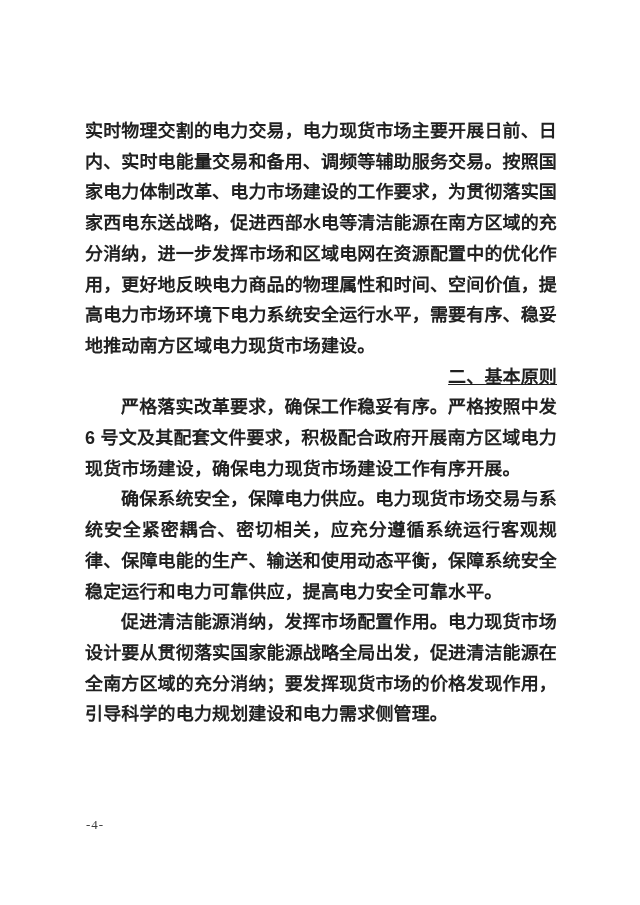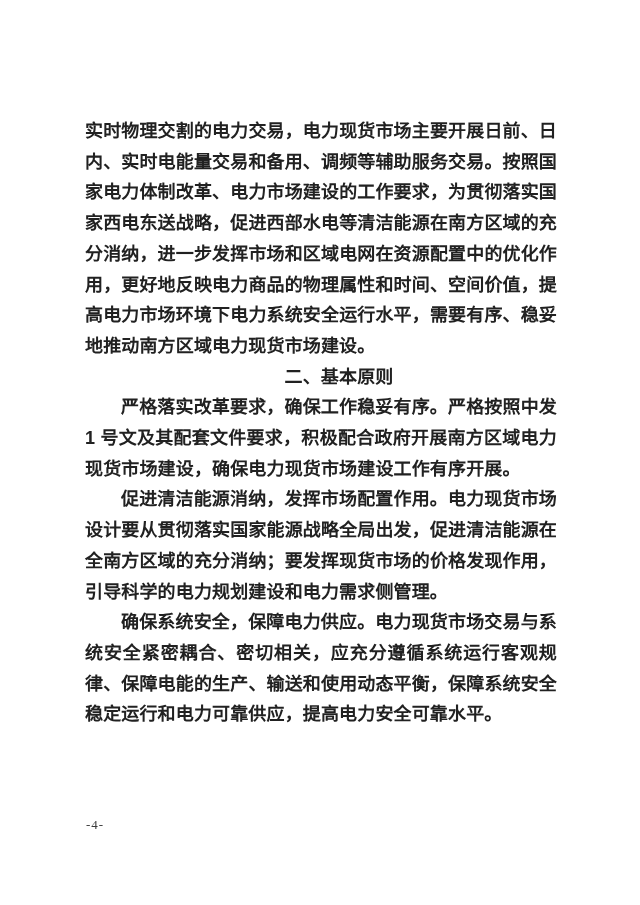--- a/index.html
+++ b/index.html
@@ -37,37 +37,38 @@
   }
   .para {
     margin: 0;
     padding: 0;
     text-indent: 2em;
   }
   .para.no-indent {
     text-indent: 0;
   }
   .para.heading {
-    text-align: center;
+    text-align: right;
+    text-decoration: underline;
   }
   .footer {
     position: absolute;
     left: 86px;
     top: 817px;
     color: #3a3a3a;
     font-family: "Liberation Serif", "DejaVu Serif", serif;
     font-size: 13px;
     letter-spacing: 1px;
   }
 </style>
 </head>
 <body>
 
 <div class="page">
   <div class="text-block">
     <p class="para no-indent">实时物理交割的电力交易，电力现货市场主要开展日前、日内、实时电能量交易和备用、调频等辅助服务交易。按照国家电力体制改革、电力市场建设的工作要求，为贯彻落实国家西电东送战略，促进西部水电等清洁能源在南方区域的充分消纳，进一步发挥市场和区域电网在资源配置中的优化作用，更好地反映电力商品的物理属性和时间、空间价值，提高电力市场环境下电力系统安全运行水平，需要有序、稳妥地推动南方区域电力现货市场建设。</p>
     <p class="para heading">二、基本原则</p>
-    <p class="para">严格落实改革要求，确保工作稳妥有序。严格按照中发 1 号文及其配套文件要求，积极配合政府开展南方区域电力现货市场建设，确保电力现货市场建设工作有序开展。</p>
+    <p class="para">严格落实改革要求，确保工作稳妥有序。严格按照中发 6 号文及其配套文件要求，积极配合政府开展南方区域电力现货市场建设，确保电力现货市场建设工作有序开展。</p>
+    <p class="para">确保系统安全，保障电力供应。电力现货市场交易与系统安全紧密耦合、密切相关，应充分遵循系统运行客观规律、保障电能的生产、输送和使用动态平衡，保障系统安全稳定运行和电力可靠供应，提高电力安全可靠水平。</p>
     <p class="para">促进清洁能源消纳，发挥市场配置作用。电力现货市场设计要从贯彻落实国家能源战略全局出发，促进清洁能源在全南方区域的充分消纳；要发挥现货市场的价格发现作用，引导科学的电力规划建设和电力需求侧管理。</p>
-    <p class="para">确保系统安全，保障电力供应。电力现货市场交易与系统安全紧密耦合、密切相关，应充分遵循系统运行客观规律、保障电能的生产、输送和使用动态平衡，保障系统安全稳定运行和电力可靠供应，提高电力安全可靠水平。</p>
   </div>
   <div class="footer">-4-</div>
 </div>
 
 </body></html>

